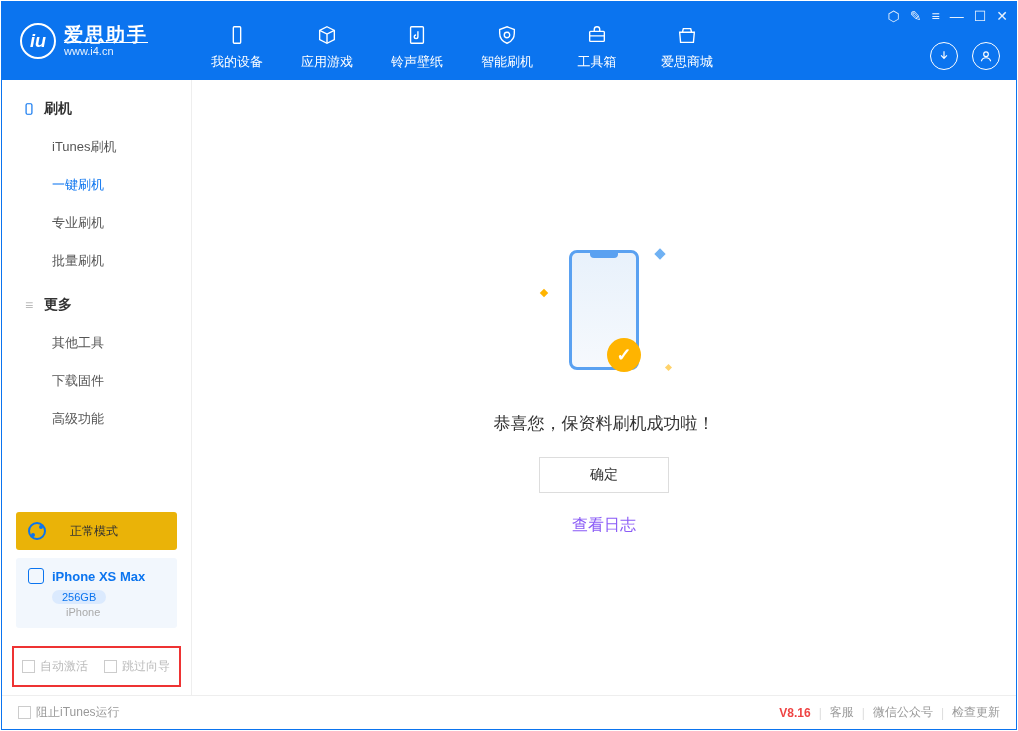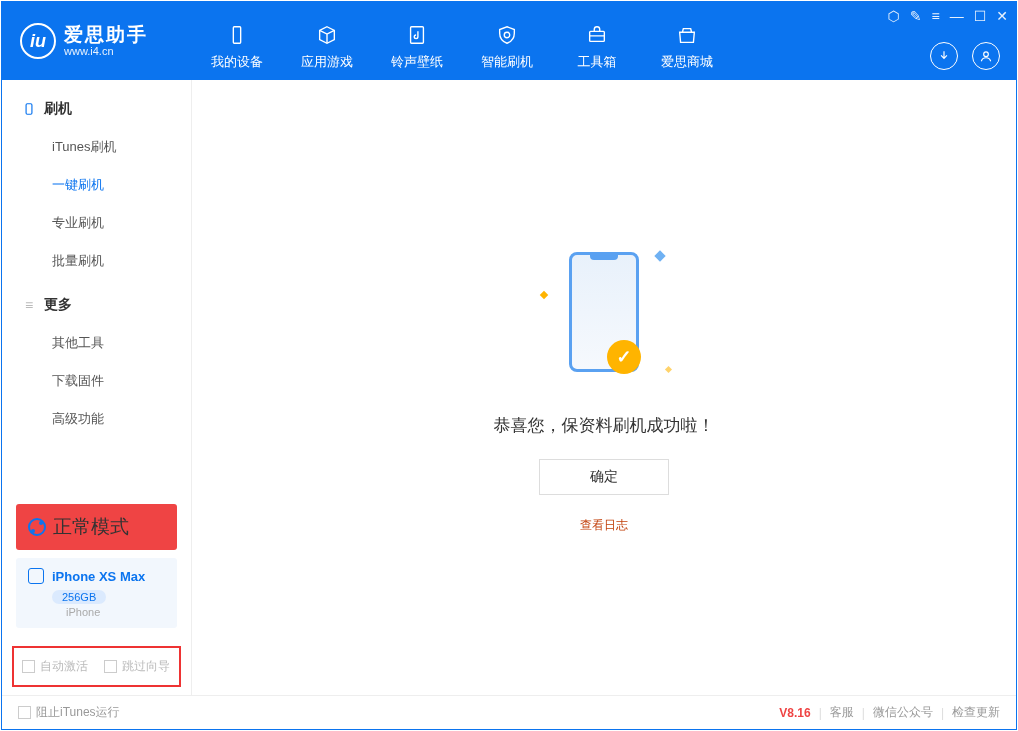--- a/index.html
+++ b/index.html
@@ -5,21 +5,21 @@
 * { margin: 0; padding: 0; box-sizing: border-box; font-family: "Microsoft YaHei", Arial, sans-serif; }
 body { background: #fff; width: 1018px; height: 731px; overflow: hidden; }
 .app { width: 1016px; height: 729px; border: 1px solid #0b74ef; margin: 1px; display: flex; flex-direction: column; background: #fff; }
 
 
 .header { height: 78px; background: linear-gradient(to right, #0b74ef, #0b74ef); color: #fff; display: flex; align-items: center; position: relative; }
 .logo-block { display: flex; align-items: center; padding: 0 14px 0 18px; width: 190px; }
 .logo-circle { width: 36px; height: 36px; border: 2px solid #fff; border-radius: 50%; display: flex; align-items: center; justify-content: center; margin-right: 8px; }
 .logo-iu { font-size: 18px; font-weight: bold; font-style: italic; }
 .logo-text { display: flex; flex-direction: column; line-height: 1.1; }
-.logo-main { font-size: 19px; font-weight: bold; letter-spacing: 2px; }
+.logo-main { font-size: 19px; font-weight: bold; letter-spacing: 2px; text-decoration: underline; }
 .logo-sub { font-size: 11px; opacity: .9; }
 
 .nav { display: flex; height: 100%; margin-top: 12px; }
 .nav-item { width: 90px; display: flex; flex-direction: column; align-items: center; justify-content: center; font-size: 13px; cursor: pointer; gap: 6px; position: relative; }
 .nav-item.active::after { content: ''; position: absolute; bottom: 0; left: 10px; right: 10px; height: 3px; background: #fff; }
 .nav-icon { width: 24px; height: 24px; display: flex; align-items: center; justify-content: center; }
 
 .win-ctrl { position: absolute; right: 8px; top: 6px; display: flex; gap: 10px; align-items: center; }
 .win-ctrl span { font-size: 14px; cursor: pointer; opacity: .9; }
 .header-circles { position: absolute; right: 16px; bottom: 10px; display: flex; gap: 14px; }
@@ -28,21 +28,21 @@
 
 .body { flex: 1; display: flex; min-height: 0; }
 .sidebar { width: 190px; border-right: 1px solid #eee; display: flex; flex-direction: column; padding-top: 14px; }
 .sb-section-h { display: flex; align-items: center; gap: 8px; padding: 6px 20px; font-size: 14px; color: #333; font-weight: bold; }
 .sb-section-h .sicon { width: 14px; height: 14px; display: inline-flex; align-items: center; justify-content: center; }
 .sb-items { padding: 4px 0 10px 0; }
 .sb-item { padding: 10px 20px 10px 50px; font-size: 13px; color: #555; cursor: pointer; }
 .sb-item.active { color: #0b74ef; }
 .sb-spacer { flex: 1; }
 
-.mode-card { margin: 8px 14px; background: #ef4444; border-radius: 3px; padding: 10px 12px; display: flex; align-items: center; gap: 7px; font-size: 19px; color: #333; }
+.mode-card { margin: 8px 14px; background: #eab308; border-radius: 3px; padding: 10px 12px; display: flex; align-items: center; gap: 24px; font-size: 12px; color: #333; }
 .mode-ic { width: 18px; height: 18px; border-radius: 50%; border: 2px solid #0b74ef; position: relative; }
 .mode-ic::before, .mode-ic::after { content:''; position:absolute; width:4px; height:4px; background:#0b74ef; border-radius:50%; }
 .mode-ic::before { top:1px; right:1px; }
 .mode-ic::after { bottom:1px; left:1px; }
 
 .dev-card { margin: 0 14px 10px 14px; background: #f2f7fd; border-radius: 3px; padding: 10px 12px; font-size: 13px; }
 .dev-row { display: flex; align-items: center; gap: 8px; color: #0b74ef; font-weight: bold; }
 .dev-pic { width: 16px; height: 16px; border: 1.5px solid #0b74ef; border-radius: 3px; }
 .dev-badge { display: inline-block; margin: 6px 0 2px 24px; background: #dbeafe; color: #0b74ef; border-radius: 10px; padding: 1px 10px; font-size: 11px; }
 .dev-sub { margin-left: 38px; color: #aaa; font-size: 11px; }
@@ -56,21 +56,21 @@
 .phone-graphic { width: 110px; height: 150px; position: relative; }
 .phone-body { width: 70px; height: 120px; border: 3px solid #5aa1f1; border-radius: 8px; background: linear-gradient(#e8f1fb,#f6f9fd); position: absolute; left: 20px; top: 10px; }
 .phone-notch { position: absolute; top: -2px; left: 50%; transform: translateX(-50%); width: 28px; height: 7px; background: #5aa1f1; border-radius: 0 0 4px 4px; }
 .big-check { position: absolute; right: -5px; bottom: -5px; width: 34px; height: 34px; background: #ffb400; border-radius: 50%; display: flex; align-items: center; justify-content: center; color: #fff; font-size: 18px; font-weight: bold; }
 .spark { position: absolute; width: 8px; height: 8px; background: #5aa1f1; transform: rotate(45deg); }
 .spark.s1 { top: 10px; right: -5px; background:#6fb1f3; }
 .spark.s2 { top: 50px; left: -8px; background:#ffb400; width:6px;height:6px;}
 .spark.s3 { bottom: 20px; right: -12px; background:#ffd36b; width:5px;height:5px;}
 .msg { font-size: 17px; color: #333; }
 .ok-btn { width: 130px; height: 36px; border: 1px solid #ddd; background: #fff; font-size: 14px; color: #333; cursor: pointer; }
-.log-link { font-size: 12px; color: #c2410c; cursor: pointer; }
+.log-link { font-size: 16px; color: #8b5cf6; cursor: pointer; }
 
 
 .footer { height: 34px; border-top: 1px solid #eee; display: flex; align-items: center; padding: 0 16px; font-size: 12px; color: #999; gap: 6px; }
 .footer .right { margin-left: auto; display: flex; align-items: center; gap: 8px; }
 .footer .sep { color: #ddd; }
 .footer .ver { color: #ef4444; font-weight: bold; }
 .footer .lnk { cursor: pointer; }
 </style>
 </head>
 <body>

